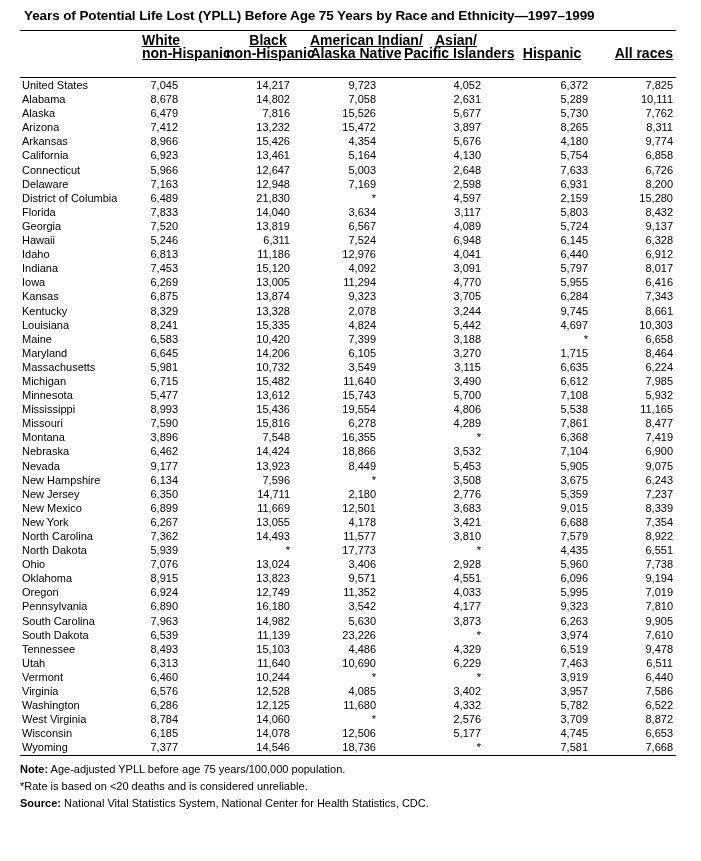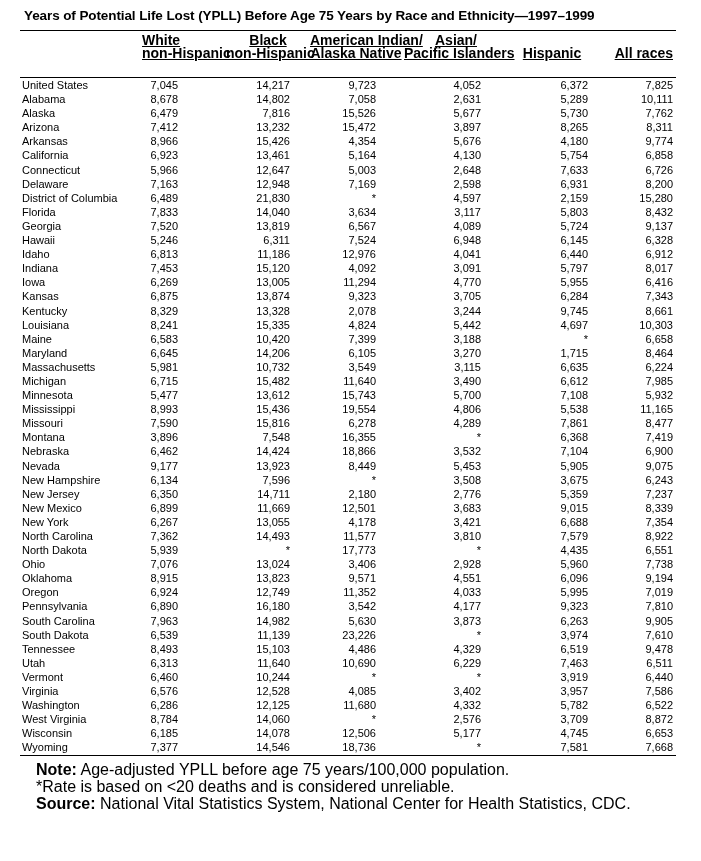--- a/index.html
+++ b/index.html
@@ -36,21 +36,21 @@
     padding:0; white-space:nowrap; overflow:visible;
   }
   td.state { text-align:left; padding-left:2px; }
   td.num { text-align:right; }
   td.c2 { padding-right:30px; }
   td.c3 { padding-right:20px; }
   td.c4 { padding-right:26px; }
   td.c5 { padding-right:27px; }
   td.c6 { padding-right:20px; }
   td.c7 { padding-right:3px; }
-  .notes { margin-top:5px; font-size:16px; line-height:17px;margin-left:16px; }
+  .notes { margin-top:5px; font-size:11px; line-height:17px; }
   .notes p { margin:0; }
   .notes b { font-weight:bold; }
 </style>
 </head>
 <body>
 
 <div class="page">
   <h1 class="title">Years of Potential Life Lost (YPLL) Before Age 75 Years by Race and Ethnicity—1997–1999</h1>
 
   <table class="ypll">

